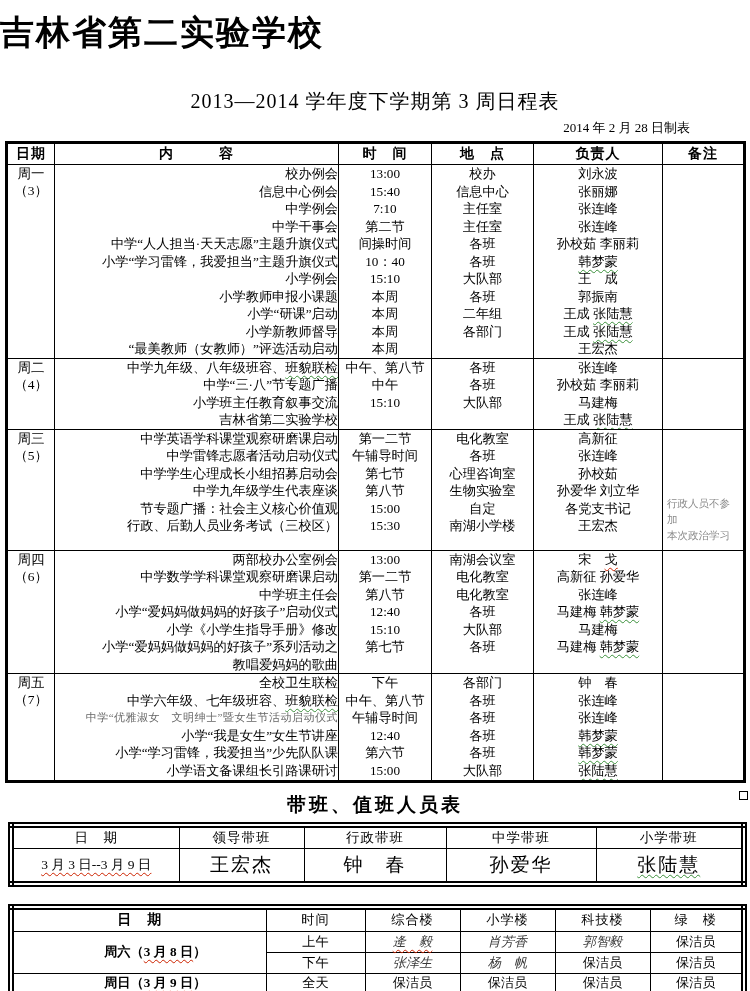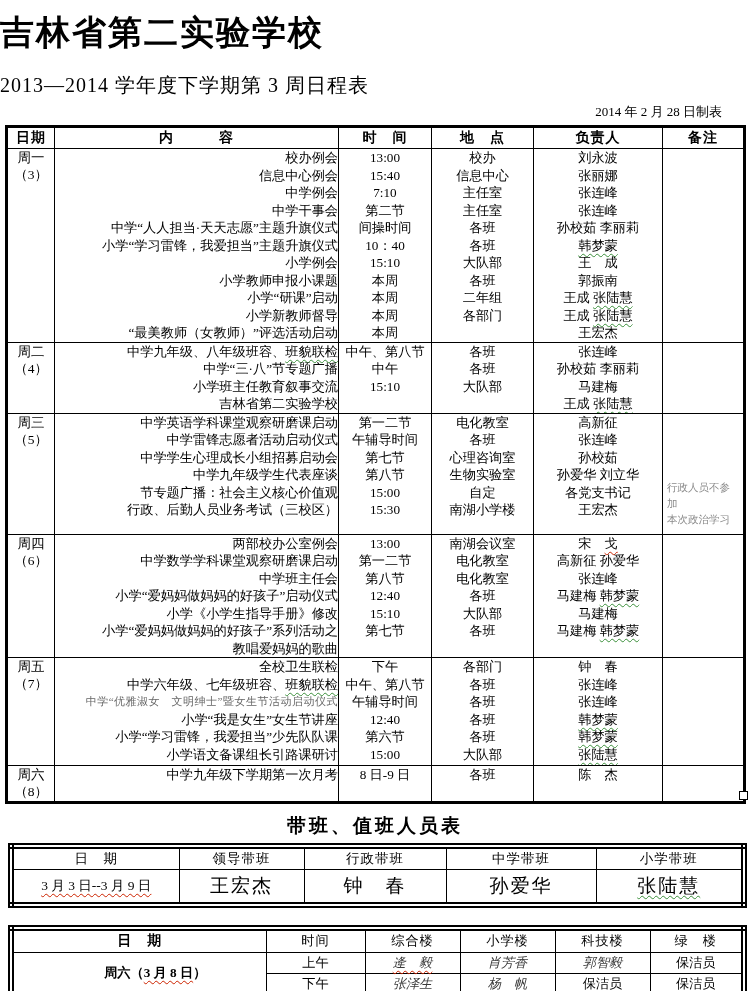--- a/index.html
+++ b/index.html
@@ -8,25 +8,25 @@
     width:750px; height:991px; position:relative;
     font-family:"Liberation Serif","DejaVu Serif",serif;
     color:#000;
   }
   .school-title {
     padding-top:10px;
     font-family:"Liberation Sans","DejaVu Sans",sans-serif;
     font-weight:bold; font-size:34px; letter-spacing:2px;
   }
   .subtitle {
-    margin-top:16px;
+    text-align:center; margin-top:32px;
     font-size:20px; letter-spacing:1px;
   }
   .date-note {
-    text-align:right; padding-right:28px; margin-top:4px;
+    text-align:right; padding-right:60px; margin-top:4px;
     font-size:13px;
   }
   
   table.sched {
     border-collapse:collapse; table-layout:fixed;
     margin:4px 12px 0 5px; width:738px;
     border:3px solid #000;
   }
   table.sched th, table.sched td {
     border:1px solid #000; vertical-align:top; overflow:hidden;
@@ -319,39 +319,20 @@
         <td>
           <div class="ln ctr">钟　春</div>
           <div class="ln ctr">张连峰</div>
           <div class="ln ctr">张连峰</div>
           <div class="ln ctr"><span class="wavy-g">韩梦蒙</span></div>
           <div class="ln ctr"><span class="wavy-g">韩梦蒙</span></div>
           <div class="ln ctr"><span class="wavy-g">张陆慧</span></div>
         </td>
         <td class="remark-cell"></td>
       </tr>
-      <tr class="sec sec5">
-        <td class="day-cell">
-          <div class="dn">周六</div>
-          <div class="dn">（8）</div>
-        </td>
-        <td>
-          <div class="ln left">中学九年级下学期第一次月考</div>
-        </td>
-        <td>
-          <div class="ln ctr">8 日-9 日</div>
-        </td>
-        <td>
-          <div class="ln ctr">各班</div>
-        </td>
-        <td>
-          <div class="ln ctr">陈　杰</div>
-        </td>
-        <td class="remark-cell"></td>
-      </tr>
     </tbody>
 </table>
 <div class="table-handle"></div>
 
 <div class="duty-title">带班、值班人员表</div>
 
 <table class="duty">
   <colgroup>
     <col style="width:168px">
       <col style="width:125px">

